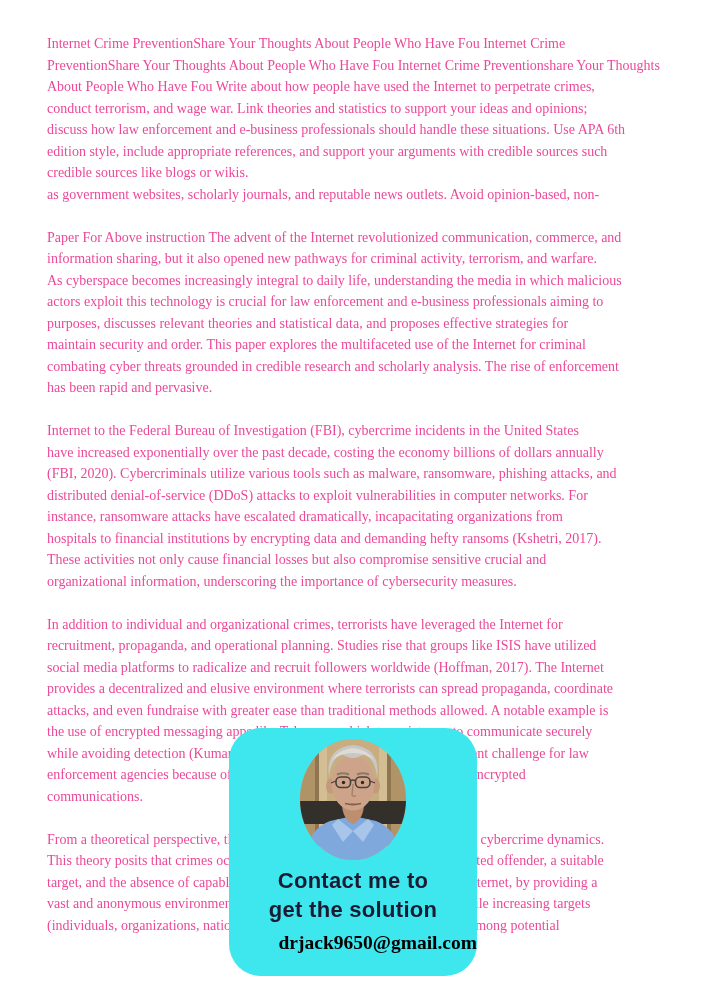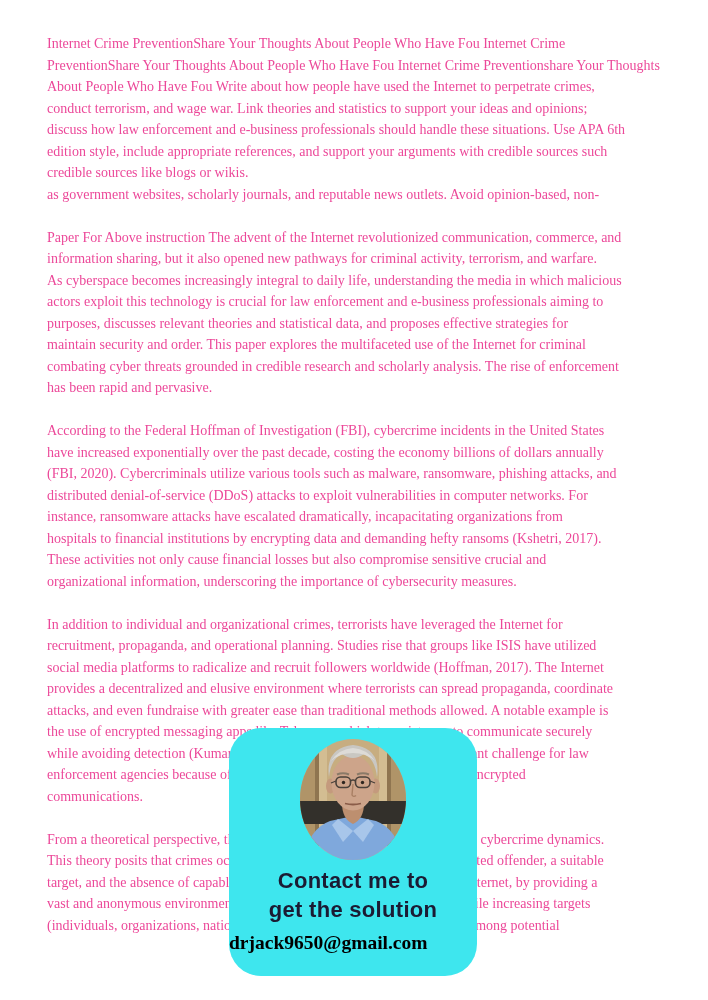--- a/index.html
+++ b/index.html
@@ -21,21 +21,21 @@
   }
   .avatar { position:absolute; left:71px; top:11px; width:106px; height:121px; }
   .headline {
     position:absolute; top:138px; left:0; width:100%;
     text-align:center; font-family:"Liberation Sans", sans-serif;
     font-weight:700; font-size:22px; line-height:29px; letter-spacing:0.3px;
     color:#1b1b33;
   }
   .email {
     position:absolute; top:203px; left:0; width:100%;
-    text-align:left; font-family:"Liberation Serif", serif;
+    text-align:right; font-family:"Liberation Serif", serif;
     font-weight:700; font-size:19.5px; line-height:24px; color:#000000;
   }
 </style>
 </head>
 <body>
 
 <div class="page">
 
   <div class="doc" id="doc">
       <div class="para">
@@ -52,21 +52,21 @@
         <div class="line">Paper For Above instruction The advent of the Internet revolutionized communication, commerce, and</div>
         <div class="line">information sharing, but it also opened new pathways for criminal activity, terrorism, and warfare.</div>
         <div class="line">As cyberspace becomes increasingly integral to daily life, understanding the media in which malicious</div>
         <div class="line">actors exploit this technology is crucial for law enforcement and e-business professionals aiming to</div>
         <div class="line">purposes, discusses relevant theories and statistical data, and proposes effective strategies for</div>
         <div class="line">maintain security and order. This paper explores the multifaceted use of the Internet for criminal</div>
         <div class="line">combating cyber threats grounded in credible research and scholarly analysis. The rise of enforcement</div>
         <div class="line">has been rapid and pervasive.</div>
       </div>
       <div class="para">
-        <div class="line">According to the Federal Hoffman of Investigation (FBI), cybercrime incidents in the United States</div>
+        <div class="line">Internet to the Federal Bureau of Investigation (FBI), cybercrime incidents in the United States</div>
         <div class="line">have increased exponentially over the past decade, costing the economy billions of dollars annually</div>
         <div class="line">(FBI, 2020). Cybercriminals utilize various tools such as malware, ransomware, phishing attacks, and</div>
         <div class="line">distributed denial-of-service (DDoS) attacks to exploit vulnerabilities in computer networks. For</div>
         <div class="line">instance, ransomware attacks have escalated dramatically, incapacitating organizations from</div>
         <div class="line">hospitals to financial institutions by encrypting data and demanding hefty ransoms (Kshetri, 2017).</div>
         <div class="line">These activities not only cause financial losses but also compromise sensitive crucial and</div>
         <div class="line">organizational information, underscoring the importance of cybersecurity measures.</div>
       </div>
       <div class="para">
         <div class="line">In addition to individual and organizational crimes, terrorists have leveraged the Internet for</div>

